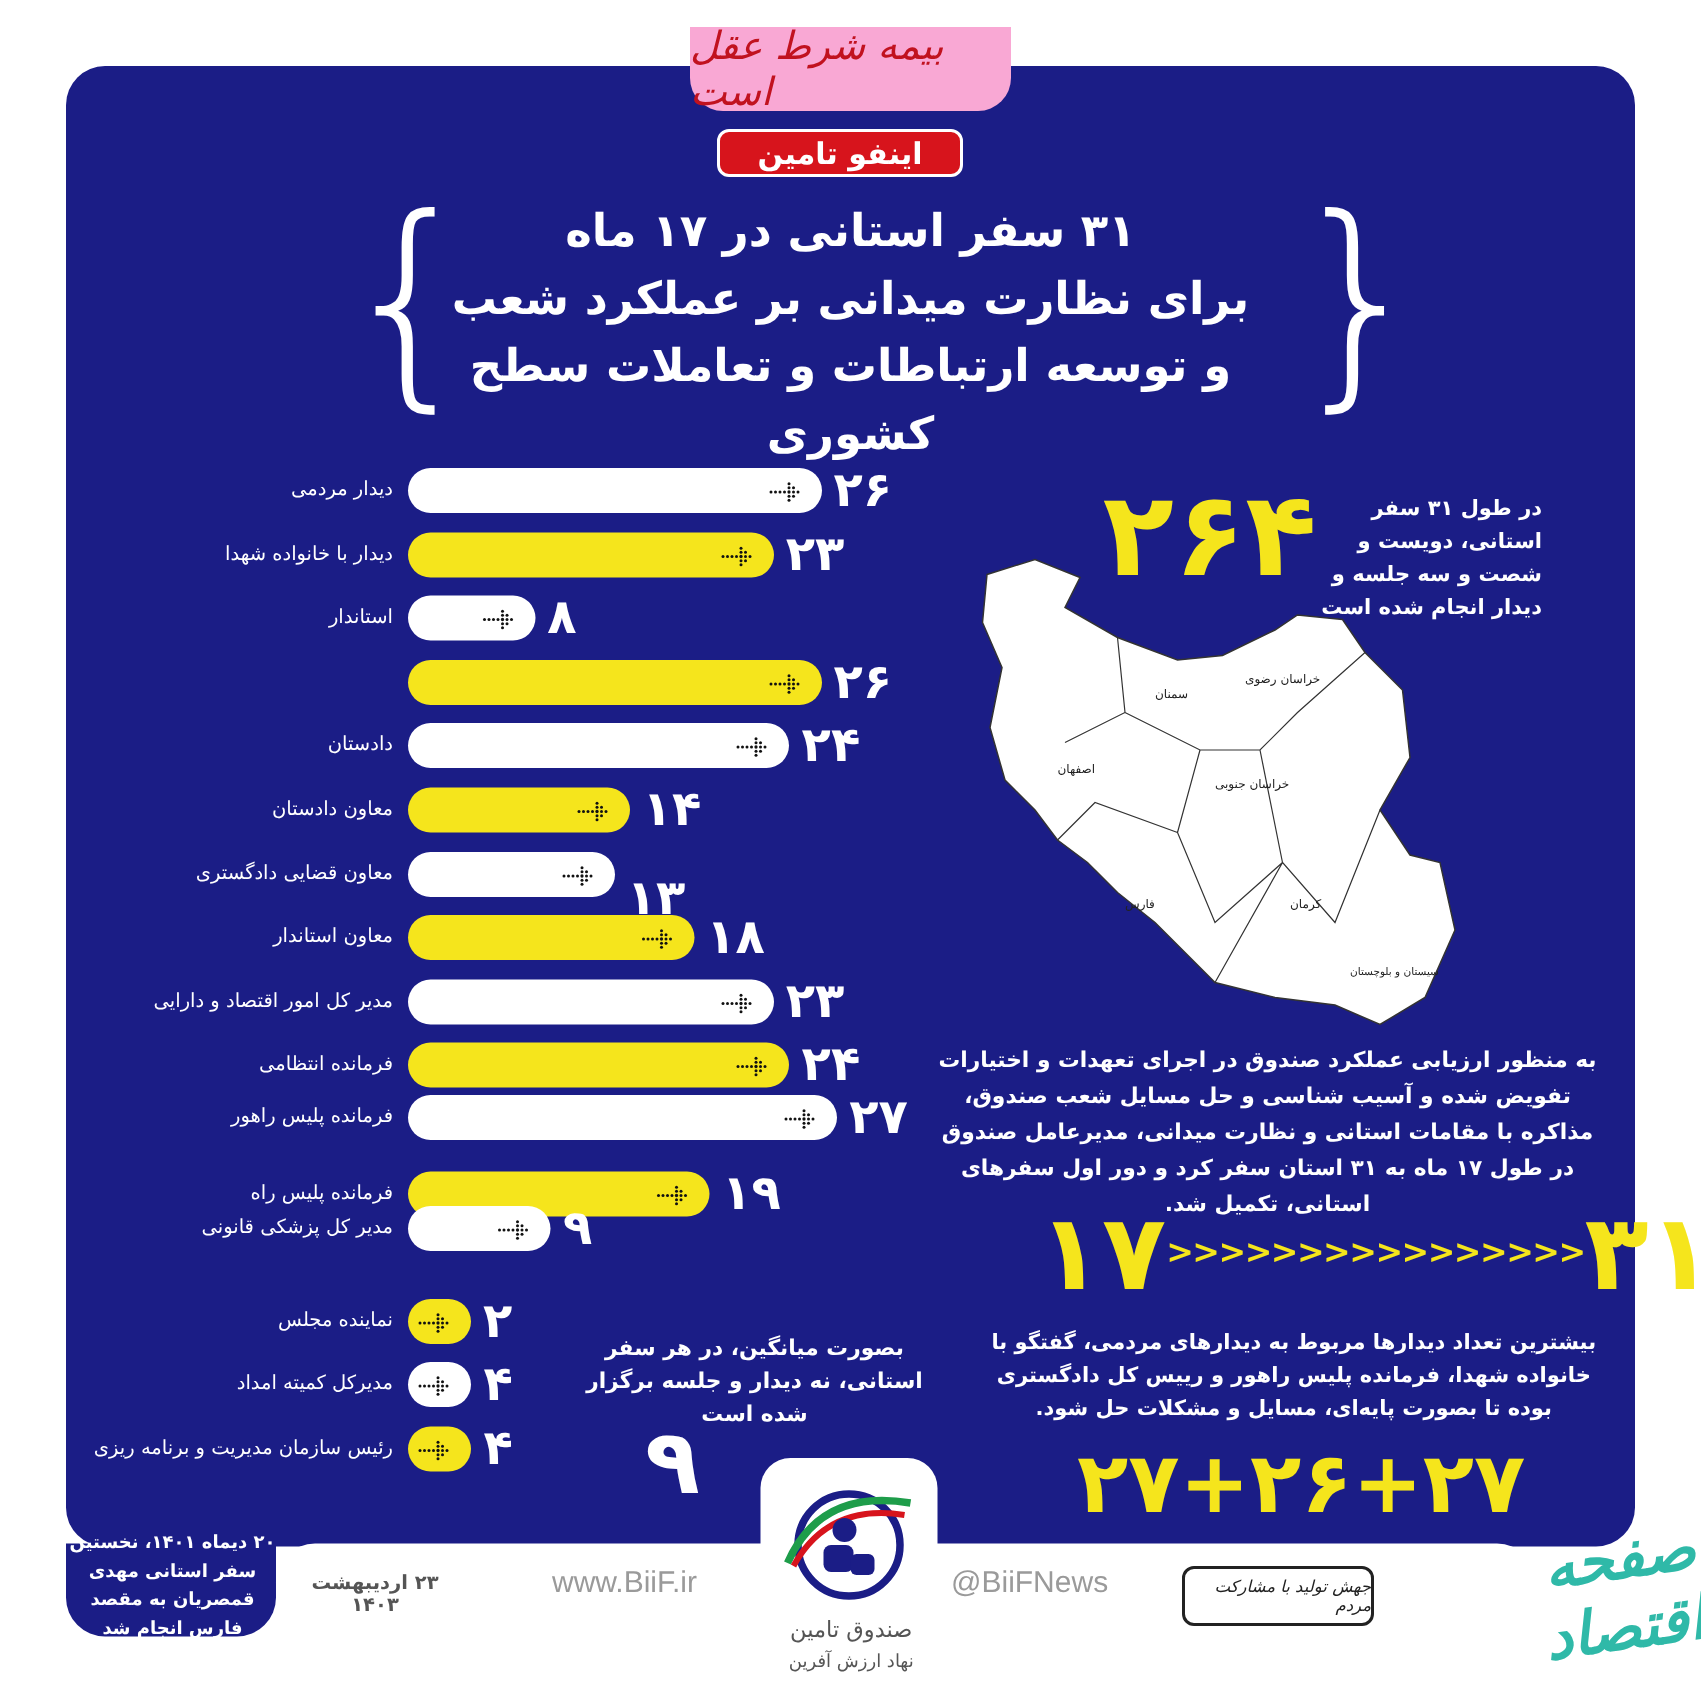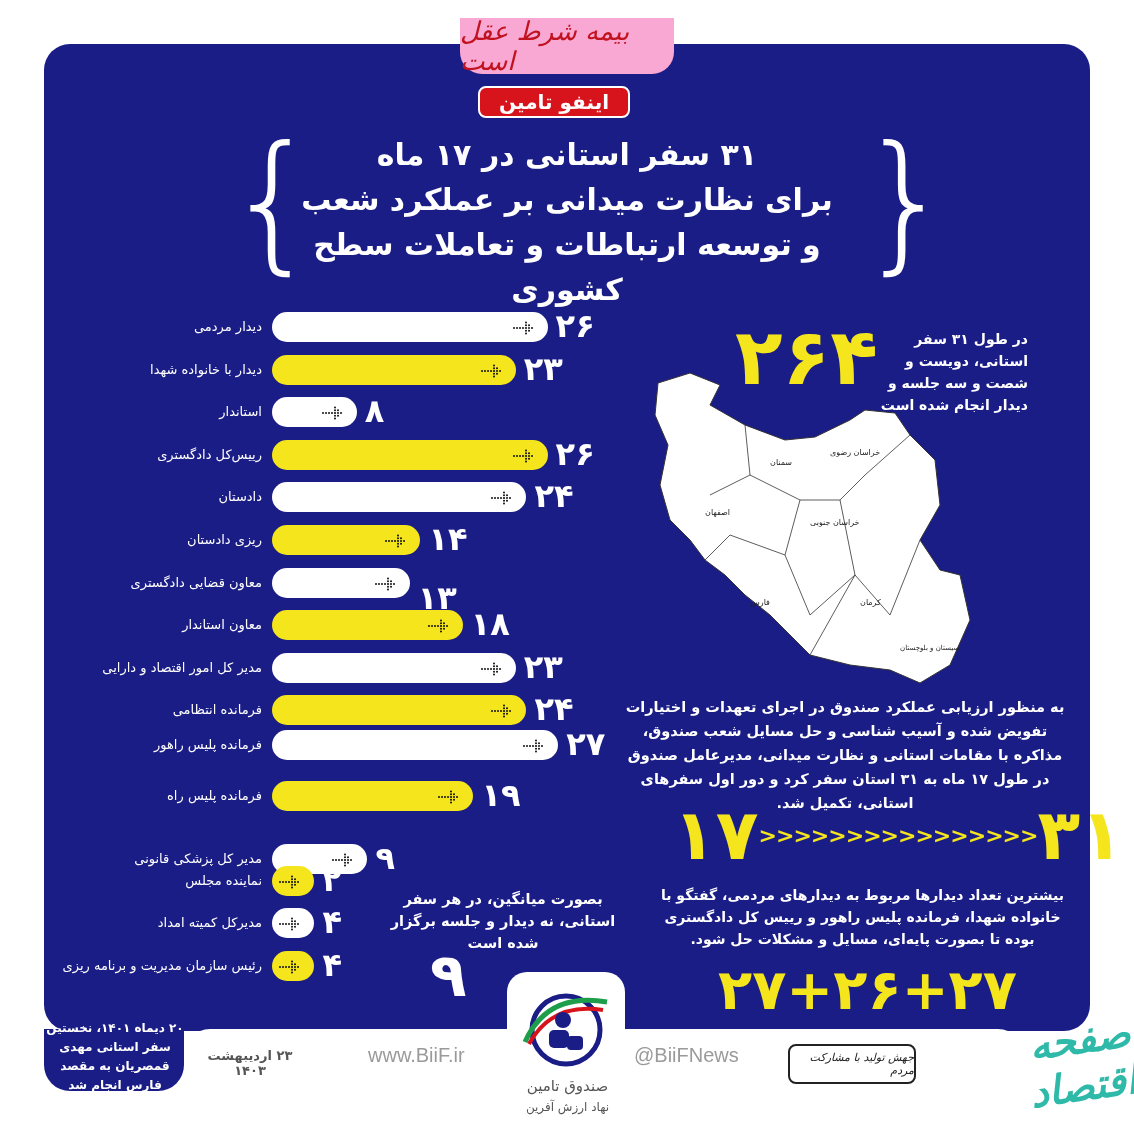--- a/index.html
+++ b/index.html
@@ -1,36 +1,36 @@
 <!DOCTYPE html>
 <html><head>
 <meta charset="utf-8">
 <style>
   html,body{margin:0;padding:0;}
   body{width:1134px;height:1134px;background:#ffffff;position:relative;overflow:hidden;font-family:"DejaVu Sans",sans-serif;}
   .panel{position:absolute;left:44px;top:44px;width:1046px;height:987px;background:#1b1d86;border-radius:26px;}
   .panel-notch-bl{position:absolute;left:44px;top:1029px;width:140px;height:62px;background:#1b1d86;border-radius:0 0 26px 26px;}
   .footer-white{position:absolute;left:184px;top:1029px;width:840px;height:105px;background:#fff;border-radius:26px 26px 0 0;}
   .motto{position:absolute;left:460px;top:18px;width:214px;height:56px;background:#f9a8d4;border-radius:0 0 22px 22px;display:flex;align-items:center;justify-content:center;color:#c1121f;font-family:"DejaVu Serif",serif;font-size:26px;font-style:italic;}
-  .badge{position:absolute;left:478px;top:86px;width:152px;height:32px;background:#d7141c;border-radius:8px;color:#fff;font-weight:bold;font-size:20px;display:flex;align-items:center;justify-content:center;border:2px solid #fff;box-sizing:border-box;}
+  .badge{position:absolute;left:478px;top:86px;width:164px;height:32px;background:#d7141c;border-radius:8px;color:#fff;font-weight:bold;font-size:20px;display:flex;align-items:center;justify-content:center;border:2px solid #fff;box-sizing:border-box;}
   .brace{position:absolute;top:126px;color:#fff;font-size:150px;line-height:150px;font-family:"DejaVu Sans",sans-serif;font-weight:300;}
   .brace.l{left:225px;} .brace.r{left:858px;}
   .title{position:absolute;left:270px;top:132px;width:594px;text-align:center;color:#fff;font-weight:bold;font-size:30px;line-height:45px;direction:rtl;}
   .bar-row{position:absolute;left:0;width:640px;height:34px;}
   .bar-label{position:absolute;right:calc(1134px - 262px);width:230px;text-align:right;color:#fff;font-size:13px;line-height:34px;direction:rtl;white-space:nowrap;}
   .bar{position:absolute;left:272px;top:2px;height:30px;border-radius:15px;}
   .bar.white{background:#ffffff;}
   .bar.yellow{background:#f5e51c;}
   .bar .arrow{position:absolute;right:14px;top:8px;width:22px;height:14px;}
   .bar-val{position:absolute;top:-4px;color:#fff;font-weight:bold;font-size:32px;line-height:40px;}
   .stat264{position:absolute;left:735px;top:318px;color:#f5e51c;font-weight:900;font-size:78px;line-height:78px;letter-spacing:2px;}
   .stat264-text{position:absolute;left:868px;top:328px;width:160px;text-align:right;color:#fff;font-weight:bold;font-size:14px;line-height:22px;direction:rtl;}
   .map{position:absolute;left:650px;top:365px;width:345px;height:320px;}
   .para{position:absolute;left:625px;top:695px;width:440px;text-align:center;color:#fff;font-weight:bold;font-size:14.5px;line-height:24px;direction:rtl;}
-  .bigrow{position:absolute;left:728px;top:800px;width:340px;height:70px;display:flex;align-items:center;justify-content:center;}
+  .bigrow{position:absolute;left:692px;top:800px;width:340px;height:70px;display:flex;align-items:center;justify-content:flex-start;}
   .bigrow .num{color:#f5e51c;font-weight:900;font-size:70px;line-height:70px;}
   .bigrow .chev{color:#f5e51c;font-weight:bold;font-size:22px;letter-spacing:-1px;}
   .para2{position:absolute;left:650px;top:884px;width:425px;text-align:center;color:#fff;font-weight:bold;font-size:14px;line-height:22px;direction:rtl;}
   .sum{position:absolute;left:718px;top:960px;color:#f5e51c;font-weight:900;font-size:56px;line-height:60px;letter-spacing:1px;}
   .avg-text{position:absolute;left:388px;top:888px;width:230px;text-align:center;color:#fff;font-weight:bold;font-size:14.5px;line-height:22px;direction:rtl;}
   .avg-num{position:absolute;left:430px;top:945px;color:#fff;font-weight:900;font-size:60px;line-height:60px;}
   .logo-box{position:absolute;left:507px;top:972px;width:118px;height:104px;background:#fff;border-radius:20px;}
   .logo-name{position:absolute;left:500px;top:1076px;width:135px;text-align:center;color:#555;font-size:15px;line-height:20px;direction:rtl;}
   .logo-sub{position:absolute;left:500px;top:1098px;width:135px;text-align:center;color:#555;font-size:12px;line-height:18px;direction:rtl;}
   .first-trip{position:absolute;left:44px;top:1015px;width:142px;height:76px;color:#fff;font-weight:bold;font-size:12px;line-height:19px;text-align:center;direction:rtl;padding-top:4px;}
@@ -122,21 +122,20 @@
               <circle cx="17" cy="4.2" r="1"></circle>
               <circle cx="17" cy="7" r="1"></circle>
               <circle cx="17" cy="9.8" r="1"></circle>
               <circle cx="20" cy="7" r="1"></circle>
             </g>
           </svg></span>
       </div>
       <div class="bar-val" style="left: 364.8px;">۸</div>
     </div>
     <div class="bar-row" style="top: 437.8px;">
-      <div class="bar-label" style="left: 20px; right: auto; width: 242px;">رییس‌کل دادگستری</div>
       <div class="bar yellow" style="width: 275.6px;">
         <span class="arrow"><svg viewBox="0 0 22 14" width="22" height="14">
             <g fill="#111">
               <circle cx="2" cy="7" r="1"></circle>
               <circle cx="5" cy="7" r="1"></circle>
               <circle cx="8" cy="7" r="1"></circle>
               <circle cx="11" cy="7" r="1"></circle>
               <circle cx="14" cy="1.5" r="1"></circle>
               <circle cx="14" cy="4.2" r="1"></circle>
               <circle cx="14" cy="7" r="1.1"></circle>
@@ -168,21 +167,21 @@
               <circle cx="17" cy="4.2" r="1"></circle>
               <circle cx="17" cy="7" r="1"></circle>
               <circle cx="17" cy="9.8" r="1"></circle>
               <circle cx="20" cy="7" r="1"></circle>
             </g>
           </svg></span>
       </div>
       <div class="bar-val" style="left: 534.4px;">۲۴</div>
     </div>
     <div class="bar-row" style="top: 523px;">
-      <div class="bar-label" style="left: 20px; right: auto; width: 242px;">ریزی دادستان</div>
+      <div class="bar-label" style="left: 20px; right: auto; width: 242px;">معاون دادستان</div>
       <div class="bar yellow" style="width: 148.4px;">
         <span class="arrow"><svg viewBox="0 0 22 14" width="22" height="14">
             <g fill="#111">
               <circle cx="2" cy="7" r="1"></circle>
               <circle cx="5" cy="7" r="1"></circle>
               <circle cx="8" cy="7" r="1"></circle>
               <circle cx="11" cy="7" r="1"></circle>
               <circle cx="14" cy="1.5" r="1"></circle>
               <circle cx="14" cy="4.2" r="1"></circle>
               <circle cx="14" cy="7" r="1.1"></circle>
@@ -328,21 +327,21 @@
               <circle cx="14" cy="12.5" r="1"></circle>
               <circle cx="17" cy="4.2" r="1"></circle>
               <circle cx="17" cy="7" r="1"></circle>
               <circle cx="17" cy="9.8" r="1"></circle>
               <circle cx="20" cy="7" r="1"></circle>
             </g>
           </svg></span>
       </div>
       <div class="bar-val" style="left: 481.4px;">۱۹</div>
     </div>
-    <div class="bar-row" style="top: 842px;">
+    <div class="bar-row" style="top: 802px;">
       <div class="bar-label" style="left: 20px; right: auto; width: 242px;">مدیر کل پزشکی قانونی</div>
       <div class="bar white" style="width: 95.4px;">
         <span class="arrow"><svg viewBox="0 0 22 14" width="22" height="14">
             <g fill="#111">
               <circle cx="2" cy="7" r="1"></circle>
               <circle cx="5" cy="7" r="1"></circle>
               <circle cx="8" cy="7" r="1"></circle>
               <circle cx="11" cy="7" r="1"></circle>
               <circle cx="14" cy="1.5" r="1"></circle>
               <circle cx="14" cy="4.2" r="1"></circle>

